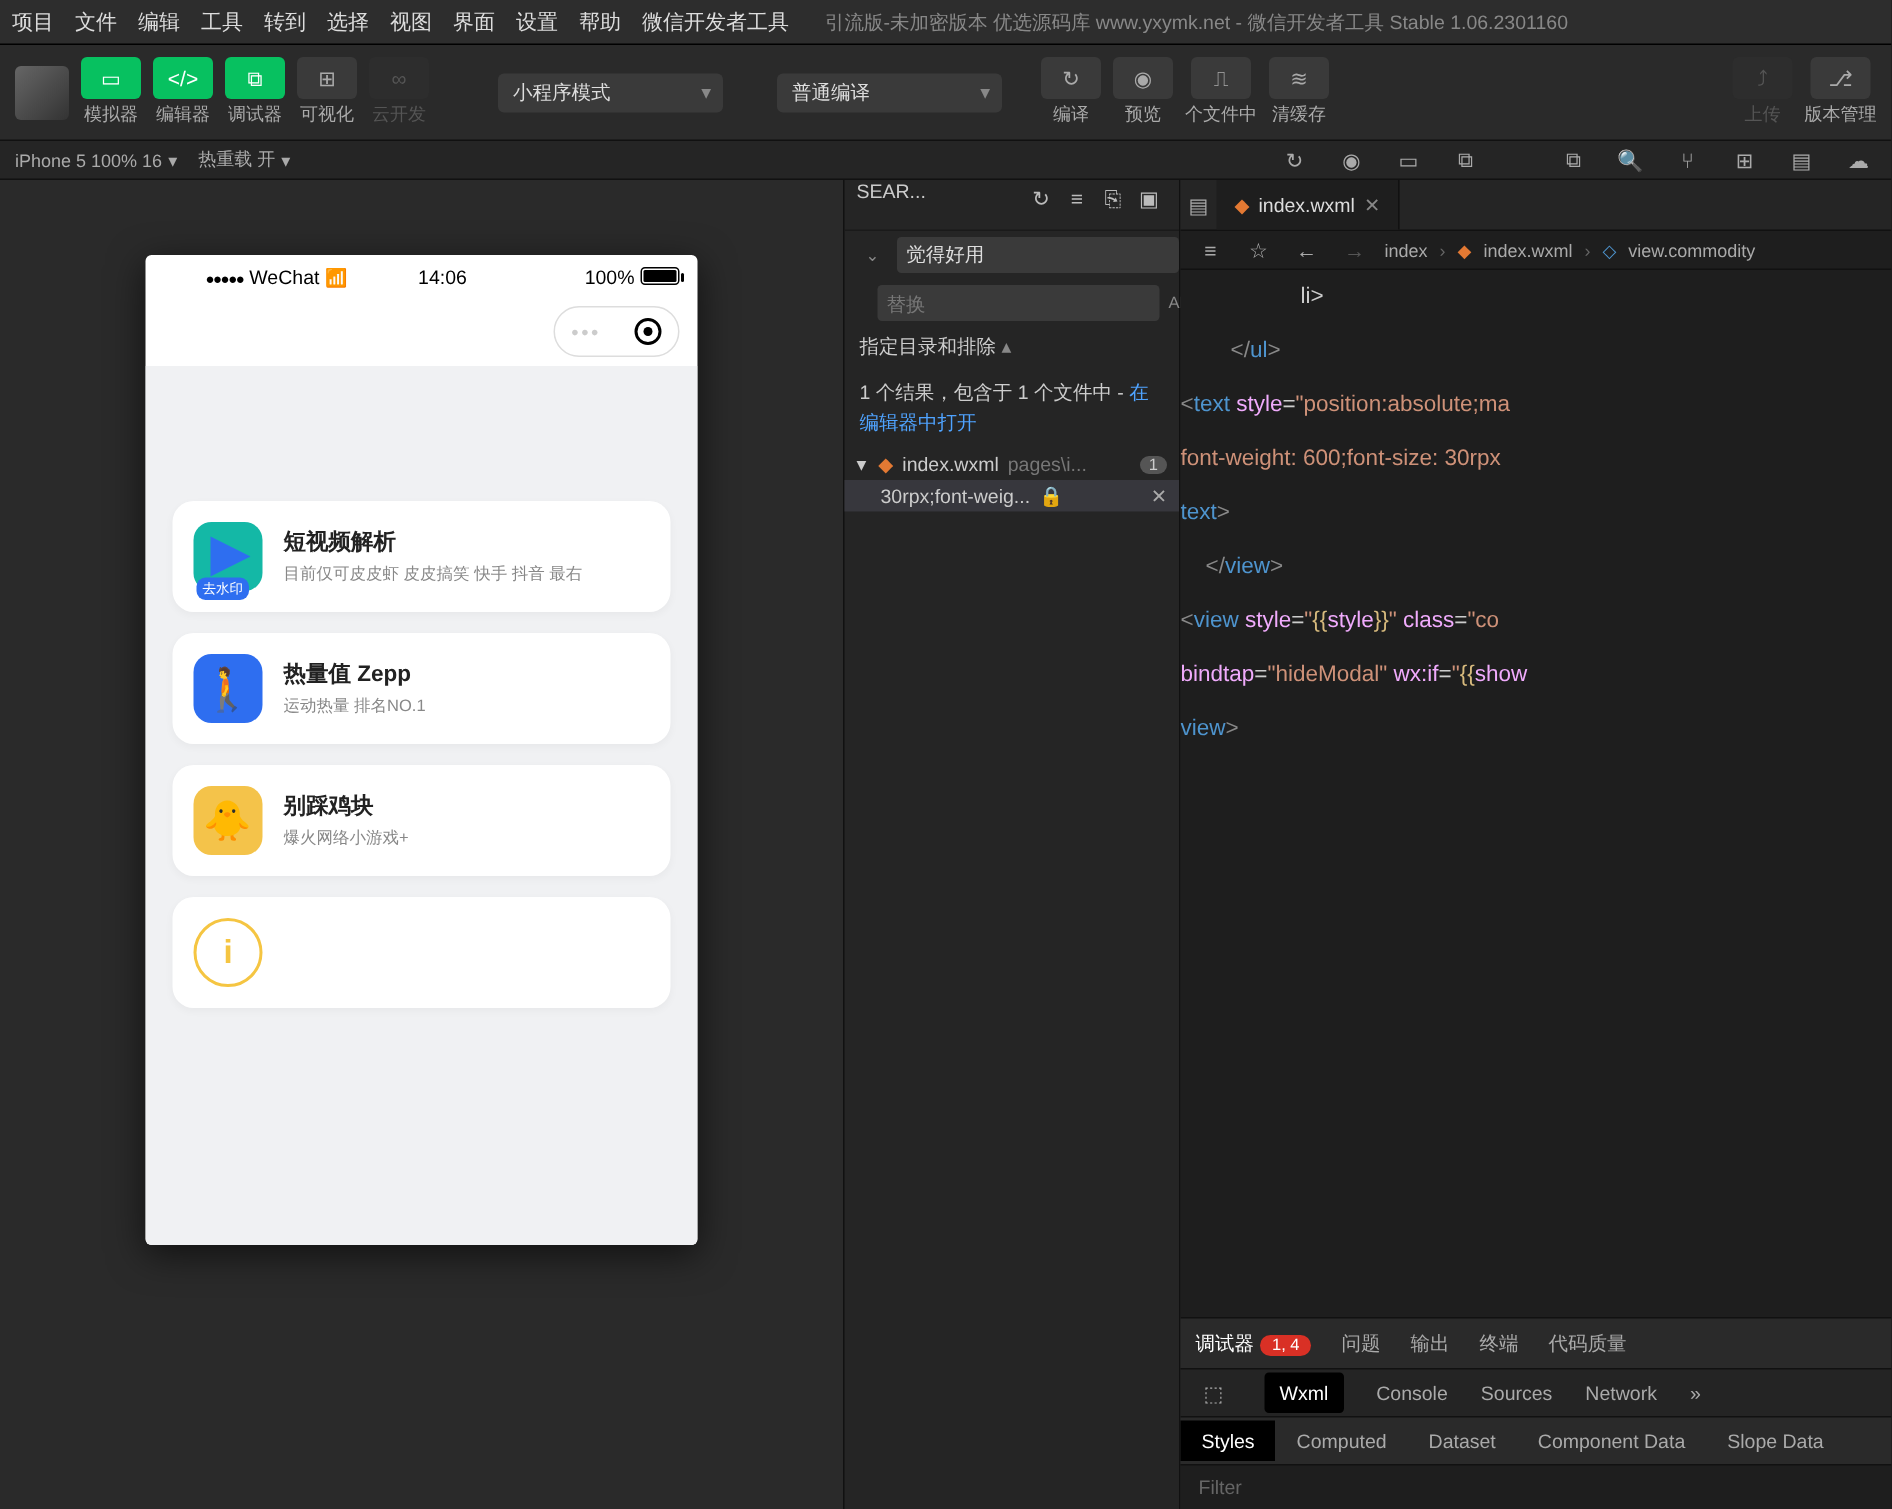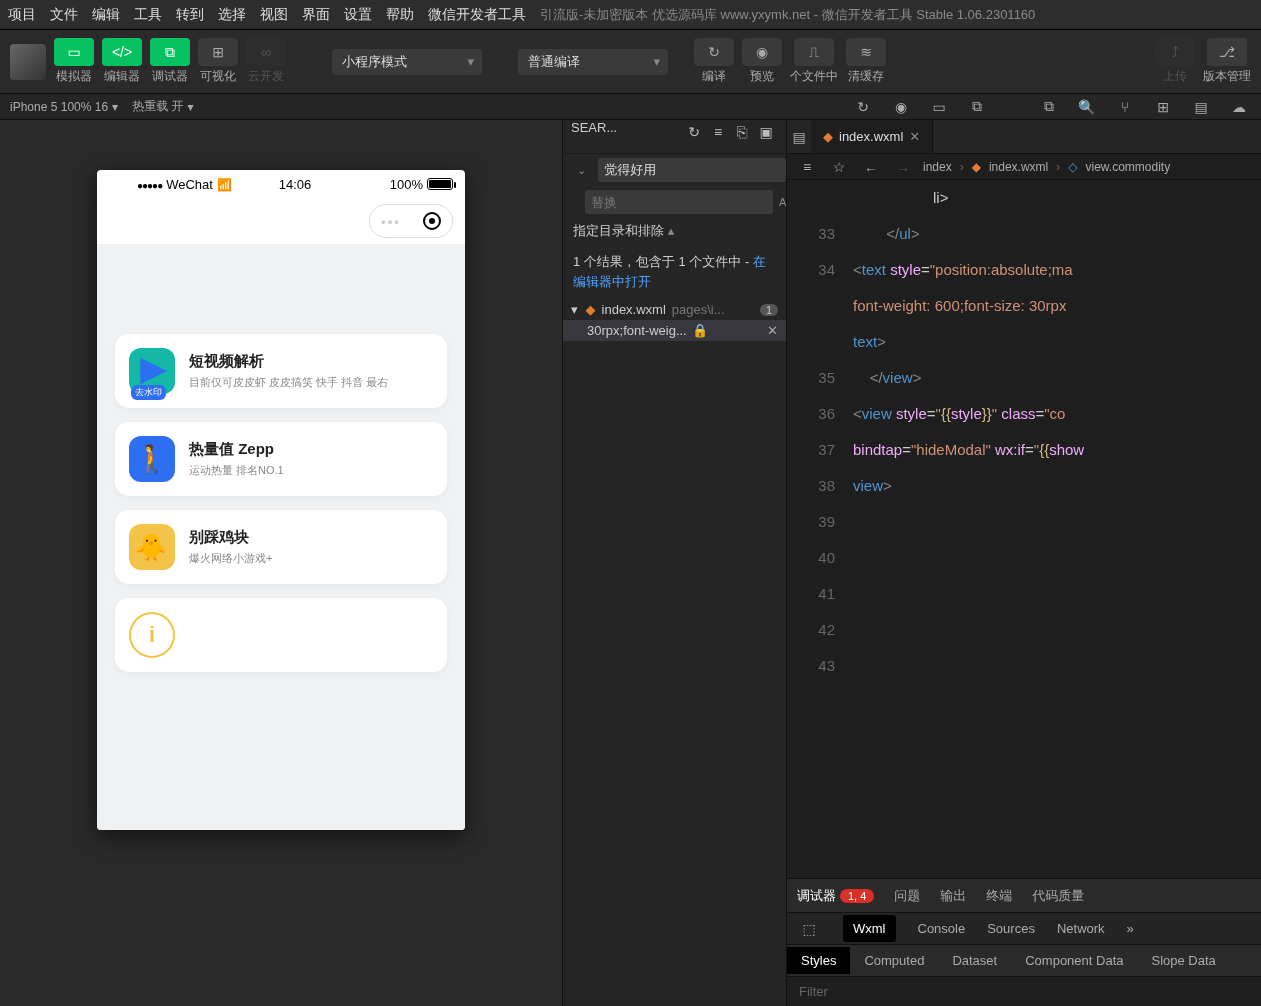--- a/index.html
+++ b/index.html
@@ -1,20 +1,20 @@
 <!DOCTYPE html>
 <html><head>
 <meta charset="utf-8">
 <style>
 * { margin: 0; padding: 0; box-sizing: border-box; font-family: "Microsoft YaHei", -apple-system, sans-serif; }
 body { background: #1e1e1e; color: #ccc; width: 1261px; height: 1006px; overflow: hidden; font-size: 13px; }
 
 
 .menubar { display: flex; align-items: center; height: 30px; background: #2d2d2d; padding: 0 8px; gap: 14px; color: #ddd; font-size: 14px; border-bottom: 1px solid #000; }
-.menubar .title-suffix { color: #888; font-size: 13px; }
+.menubar .title-suffix { color: #888; margin-left: 10px; font-size: 13px; }
 
 
 .toolbar { display: flex; align-items: center; height: 64px; background: #2a2a2a; padding: 0 10px; gap: 8px; border-bottom: 1px solid #111; }
 .avatar { width: 36px; height: 36px; background: linear-gradient(135deg,#666,#333); border-radius: 4px; }
 .tbtn-group { display: flex; flex-direction: column; align-items: center; gap: 2px; }
 .tbtn { width: 40px; height: 28px; border-radius: 4px; display: flex; align-items: center; justify-content: center; font-size: 14px; }
 .tbtn.green { background: #07c160; color: #fff; }
 .tbtn.gray { background: #3a3a3a; color: #aaa; }
 .tbtn.dim { background: #2d2d2d; color: #555; }
 .tlabel { font-size: 12px; color: #aaa; }
@@ -316,38 +316,20 @@
       <span class="iconbtn" style="color:#555">→</span>
       <span>index</span>
         <span class="sep">›</span>
       <span style="color:#e37933">◆</span>
         <span>index.wxml</span>
         <span class="sep">›</span>
       <span style="color:#4e94ce">◇</span>
         <span>view.commodity</span>
     </div>
     <div class="code">
-      <div class="gutter" id="gutter">
-          <div>&nbsp;</div>
-          <div>33</div>
-          <div>34</div>
-          <div>&nbsp;</div>
-          <div>&nbsp;</div>
-          <div>35</div>
-          <div>36</div>
-          <div>37</div>
-          <div>38</div>
-          <div>39</div>
-          <div>40</div>
-          <div>41</div>
-          <div>42</div>
-          <div>43</div>
-          <div>&nbsp;</div>
-          <div>&nbsp;</div>
-        </div>
       <div class="codetext" id="codetext"><div style="padding-left:80px">li&gt;</div><div>        <span class="t-punc">&lt;/</span><span class="t-tag">ul</span><span class="t-punc">&gt;</span></div><div><span class="t-punc">&lt;</span><span class="t-tag">text</span> <span class="t-attr">style</span>=<span class="t-str">"position:absolute;ma</span></div><div><span class="t-str">font-weight: 600;font-size: 30rpx</span></div><div><span class="t-tag">text</span><span class="t-punc">&gt;</span></div><div>    <span class="t-punc">&lt;/</span><span class="t-tag">view</span><span class="t-punc">&gt;</span></div><div></div><div></div><div></div><div></div><div></div><div></div><div></div><div><span class="t-punc">&lt;</span><span class="t-tag">view</span> <span class="t-attr">style</span>=<span class="t-str">"</span><span class="t-brace">{{</span><span class="t-attr">style</span><span class="t-brace">}}</span><span class="t-str">"</span> <span class="t-attr">class</span>=<span class="t-str">"co</span></div><div><span class="t-attr">bindtap</span>=<span class="t-str">"hideModal"</span> <span class="t-attr">wx:if</span>=<span class="t-str">"</span><span class="t-brace">{{</span><span class="t-attr">show</span></div><div><span class="t-tag">view</span><span class="t-punc">&gt;</span></div></div>
     </div>
 
     <div class="devtabs">
       <span class="active"><span>调试器</span><span class="badge">1, 4</span></span>
       <span>问题</span>
       <span>输出</span>
       <span>终端</span>
       <span>代码质量</span>
     </div>

